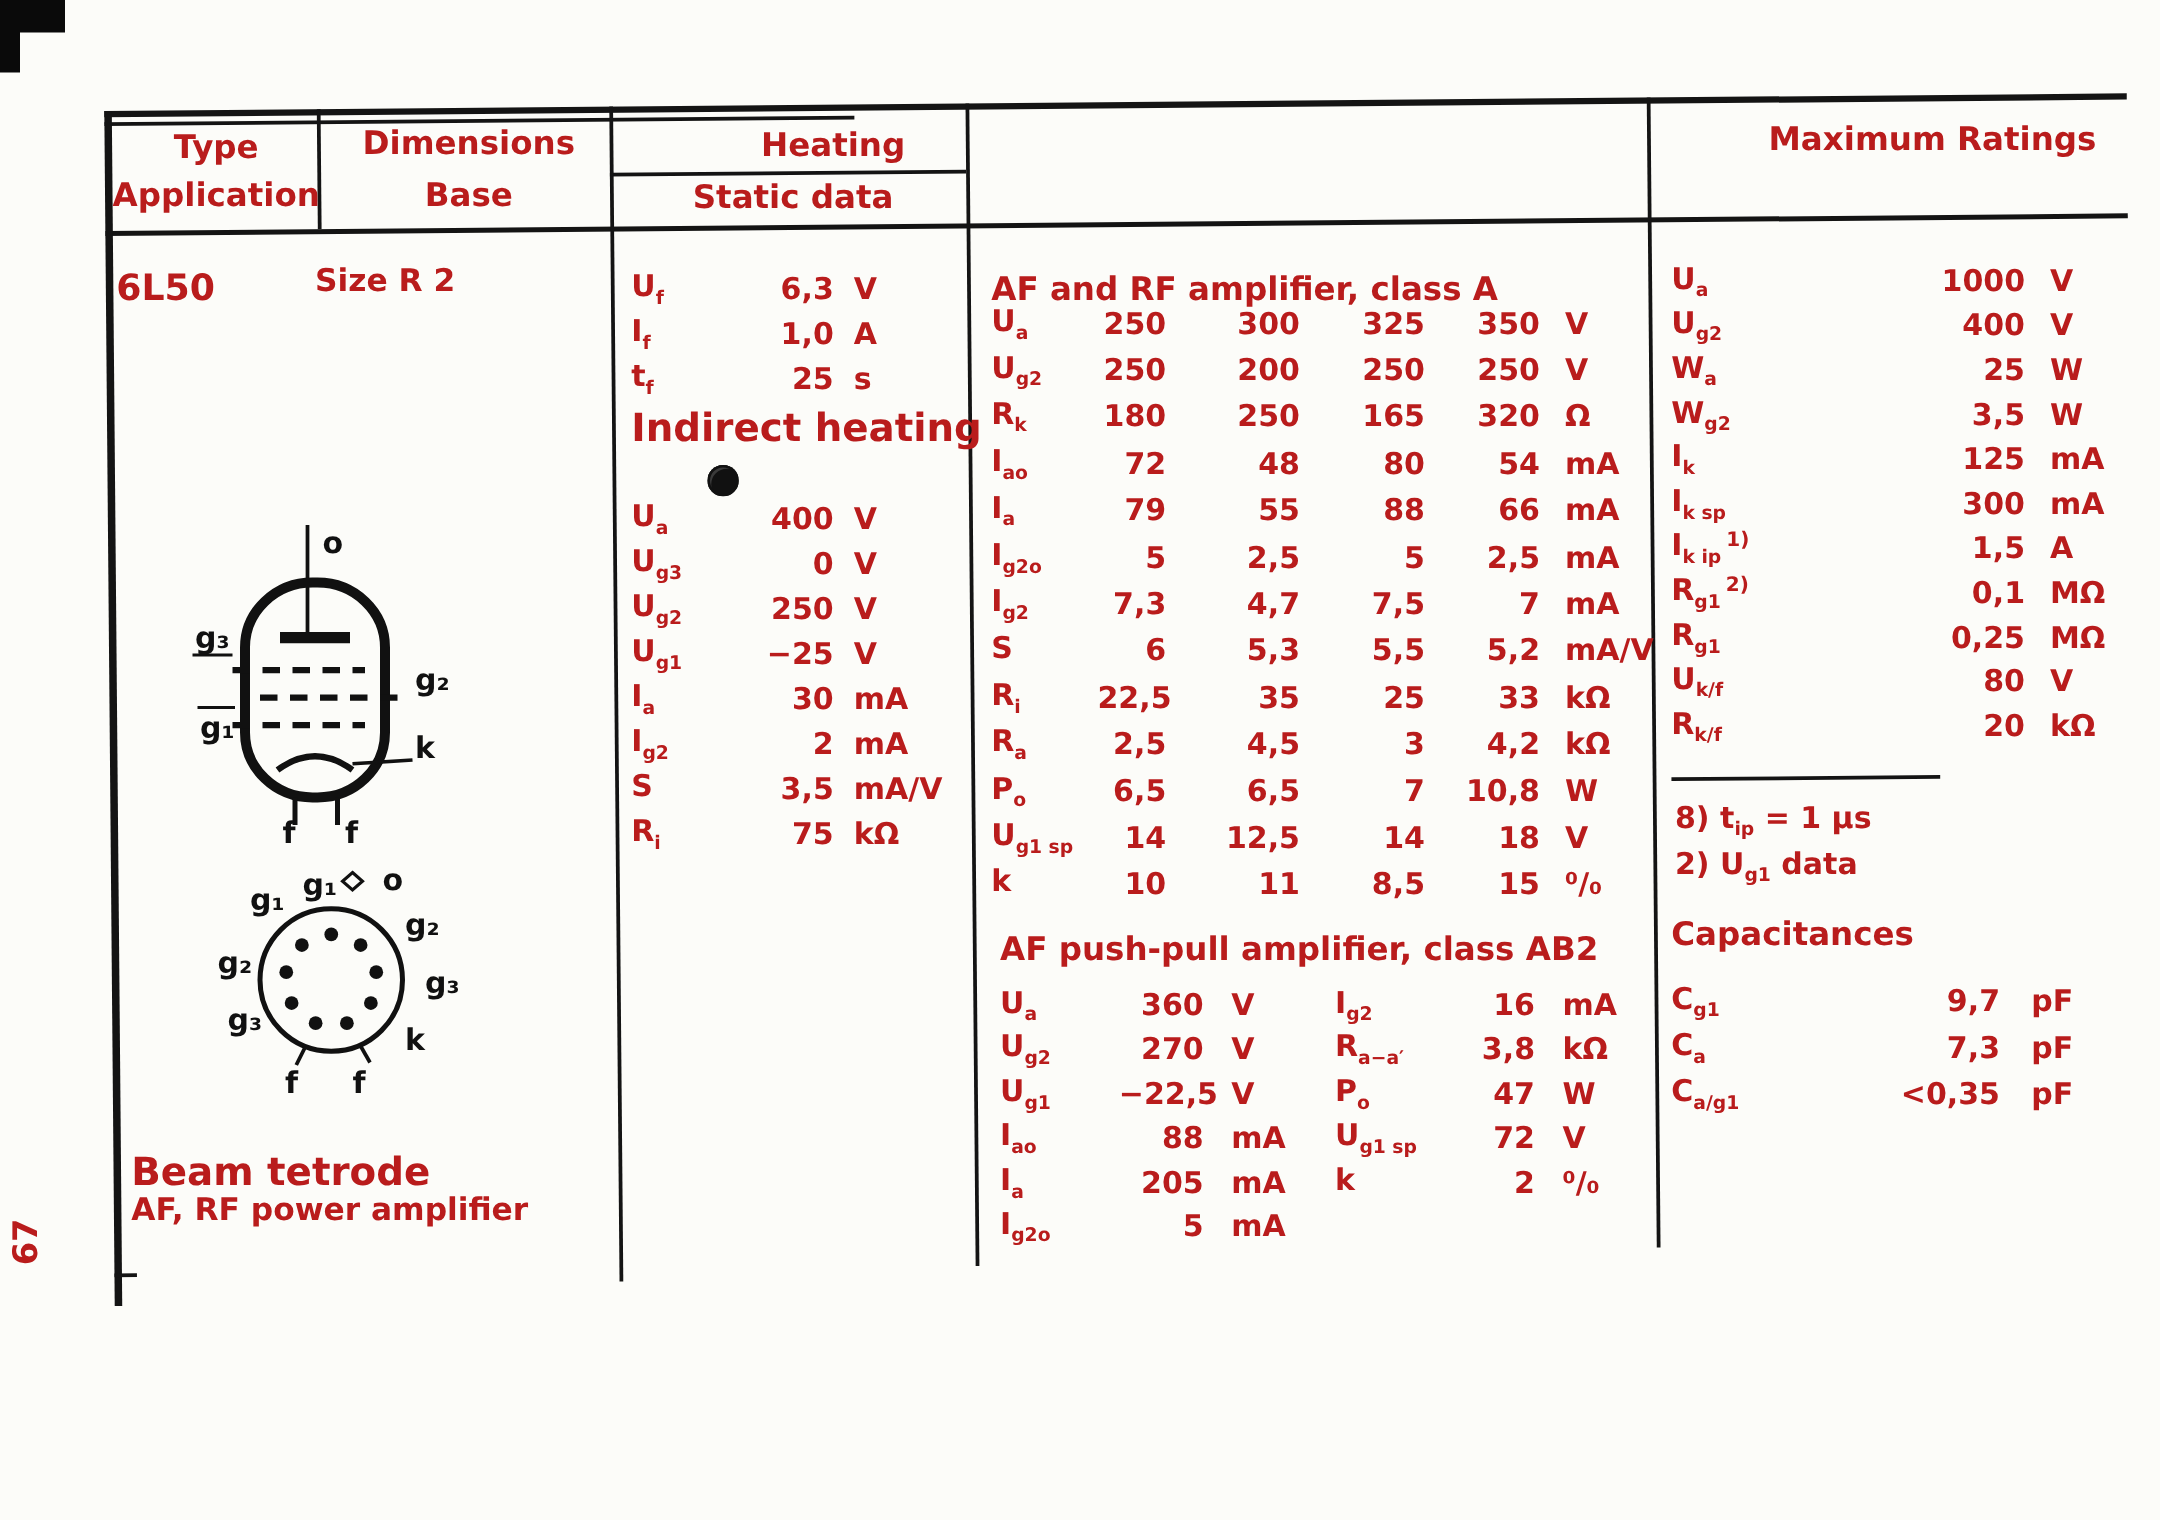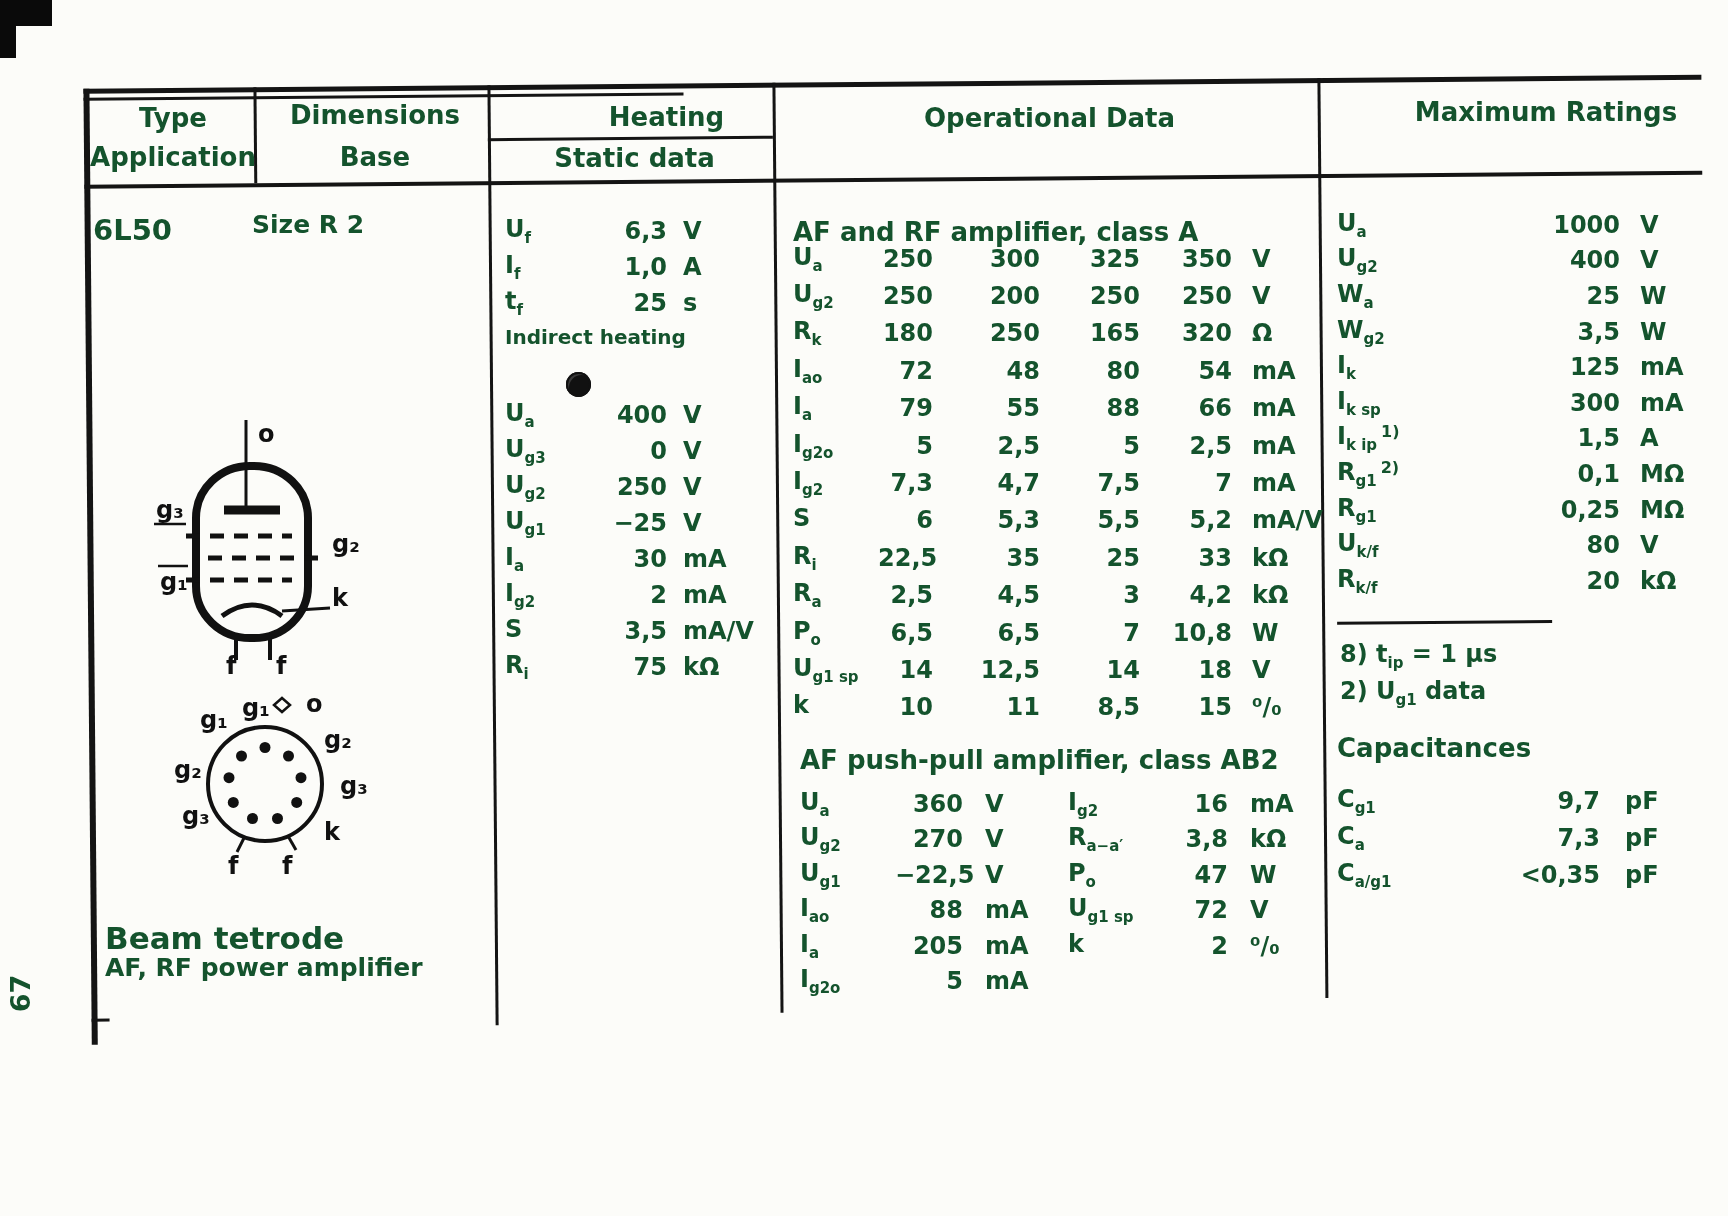--- a/index.html
+++ b/index.html
@@ -1,17 +1,17 @@
 <!DOCTYPE html>
 <html><head>
 <meta charset="utf-8">
 <style>
   html,body{margin:0;padding:0;background:#e8e8e4;}
   .sheet{position:relative;width:1728px;height:1216px;background:#fcfcf9;overflow:hidden;
-    font-family:"DejaVu Sans","Liberation Sans",sans-serif;font-weight:bold;color:#14532d;
+    font-family:"DejaVu Sans","Liberation Sans",sans-serif;font-weight:bold;color:#b91c1c;
     -webkit-font-smoothing:antialiased;}
   .lines{position:absolute;inset:0;transform:rotate(-0.5deg);}
   .hline,.vline{position:absolute;background:#141414;}
   .txt{position:absolute;white-space:nowrap;}
   .ctr{text-align:center;}
   .sub{font-size:15px;vertical-align:-6px;letter-spacing:0;}
   .sup{font-size:16px;vertical-align:7px;padding-left:4px;}
   .rows{position:absolute;}
   .row{display:grid;align-items:center;}
   .val{text-align:right;}
@@ -63,21 +63,20 @@
     <div class="hline" style="left:1337px;top:626px;width:215px;height:3px;"></div>
     <div class="hline" style="left:88px;top:1012px;width:18px;height:3px;"></div>
   </div>
 
   <div class="txt hdr ctr" style="left:88px;top:103px;width:170px;">Type</div>
   <div class="txt hdr ctr" style="left:84px;top:142px;width:178px;">Application</div>
   <div class="txt hdr ctr" style="left:258px;top:100px;width:234px;">Dimensions</div>
   <div class="txt hdr ctr" style="left:258px;top:142px;width:234px;">Base</div>
   <div class="txt hdr ctr" style="left:492px;top:102px;width:285px;margin-left:32px;">Heating</div>
   <div class="txt hdr ctr" style="left:492px;top:143px;width:285px;">Static data</div>
-  <div class="txt hdr ctr" style="left:777px;top:103px;width:545px;">Operational Data</div>
   <div class="txt hdr ctr" style="left:1354px;top:97px;width:384px;">Maximum Ratings</div>
 
   <div class="txt" style="left:93px;top:213px;font-size:29px;">6L50</div>
   <div class="txt" style="left:252px;top:210px;font-size:25px;">Size R 2</div>
   <div class="txt" style="left:105px;top:920px;font-size:31px;">Beam tetrode</div>
   <div class="txt" style="left:105px;top:953px;font-size:25px;">AF, RF power amplifier</div>
   <div class="txt" style="left:2px;top:978px;font-size:27px;transform:rotate(-90deg);">67</div>
 
   <svg style="position:absolute;left:148px;top:418px;" width="230" height="258" viewBox="0 0 230 258">
     <line x1="98" y1="2" x2="98" y2="90" stroke="#111" stroke-width="3"></line>
@@ -142,21 +141,21 @@
         <span class="val">1,0</span>
         <span class="unit">A</span>
       </div>
 
       <div class="row">
         <span><span>t</span><span class="sub">f</span></span>
         <span class="val">25</span>
         <span class="unit">s</span>
       </div>
     </div>
-  <div class="txt" style="left:505px;top:325px;font-size:20px;">Indirect heating</div>
+  <div class="txt" style="left:505px;top:325px;font-size:31px;">Indirect heating</div>
   <div style="position:absolute;left:566px;top:372px;width:25px;height:25px;border-radius:50%;background:#111;box-shadow:inset 0 0 0 2px #111, inset 3px 3px 0 0 #3a3a3a;"></div>
   <div class="rows st-rows" style="top:397px;">
 
       <div class="row">
         <span><span>U</span><span class="sub">a</span></span>
         <span class="val">400</span>
         <span class="unit">V</span>
       </div>
 
       <div class="row">

